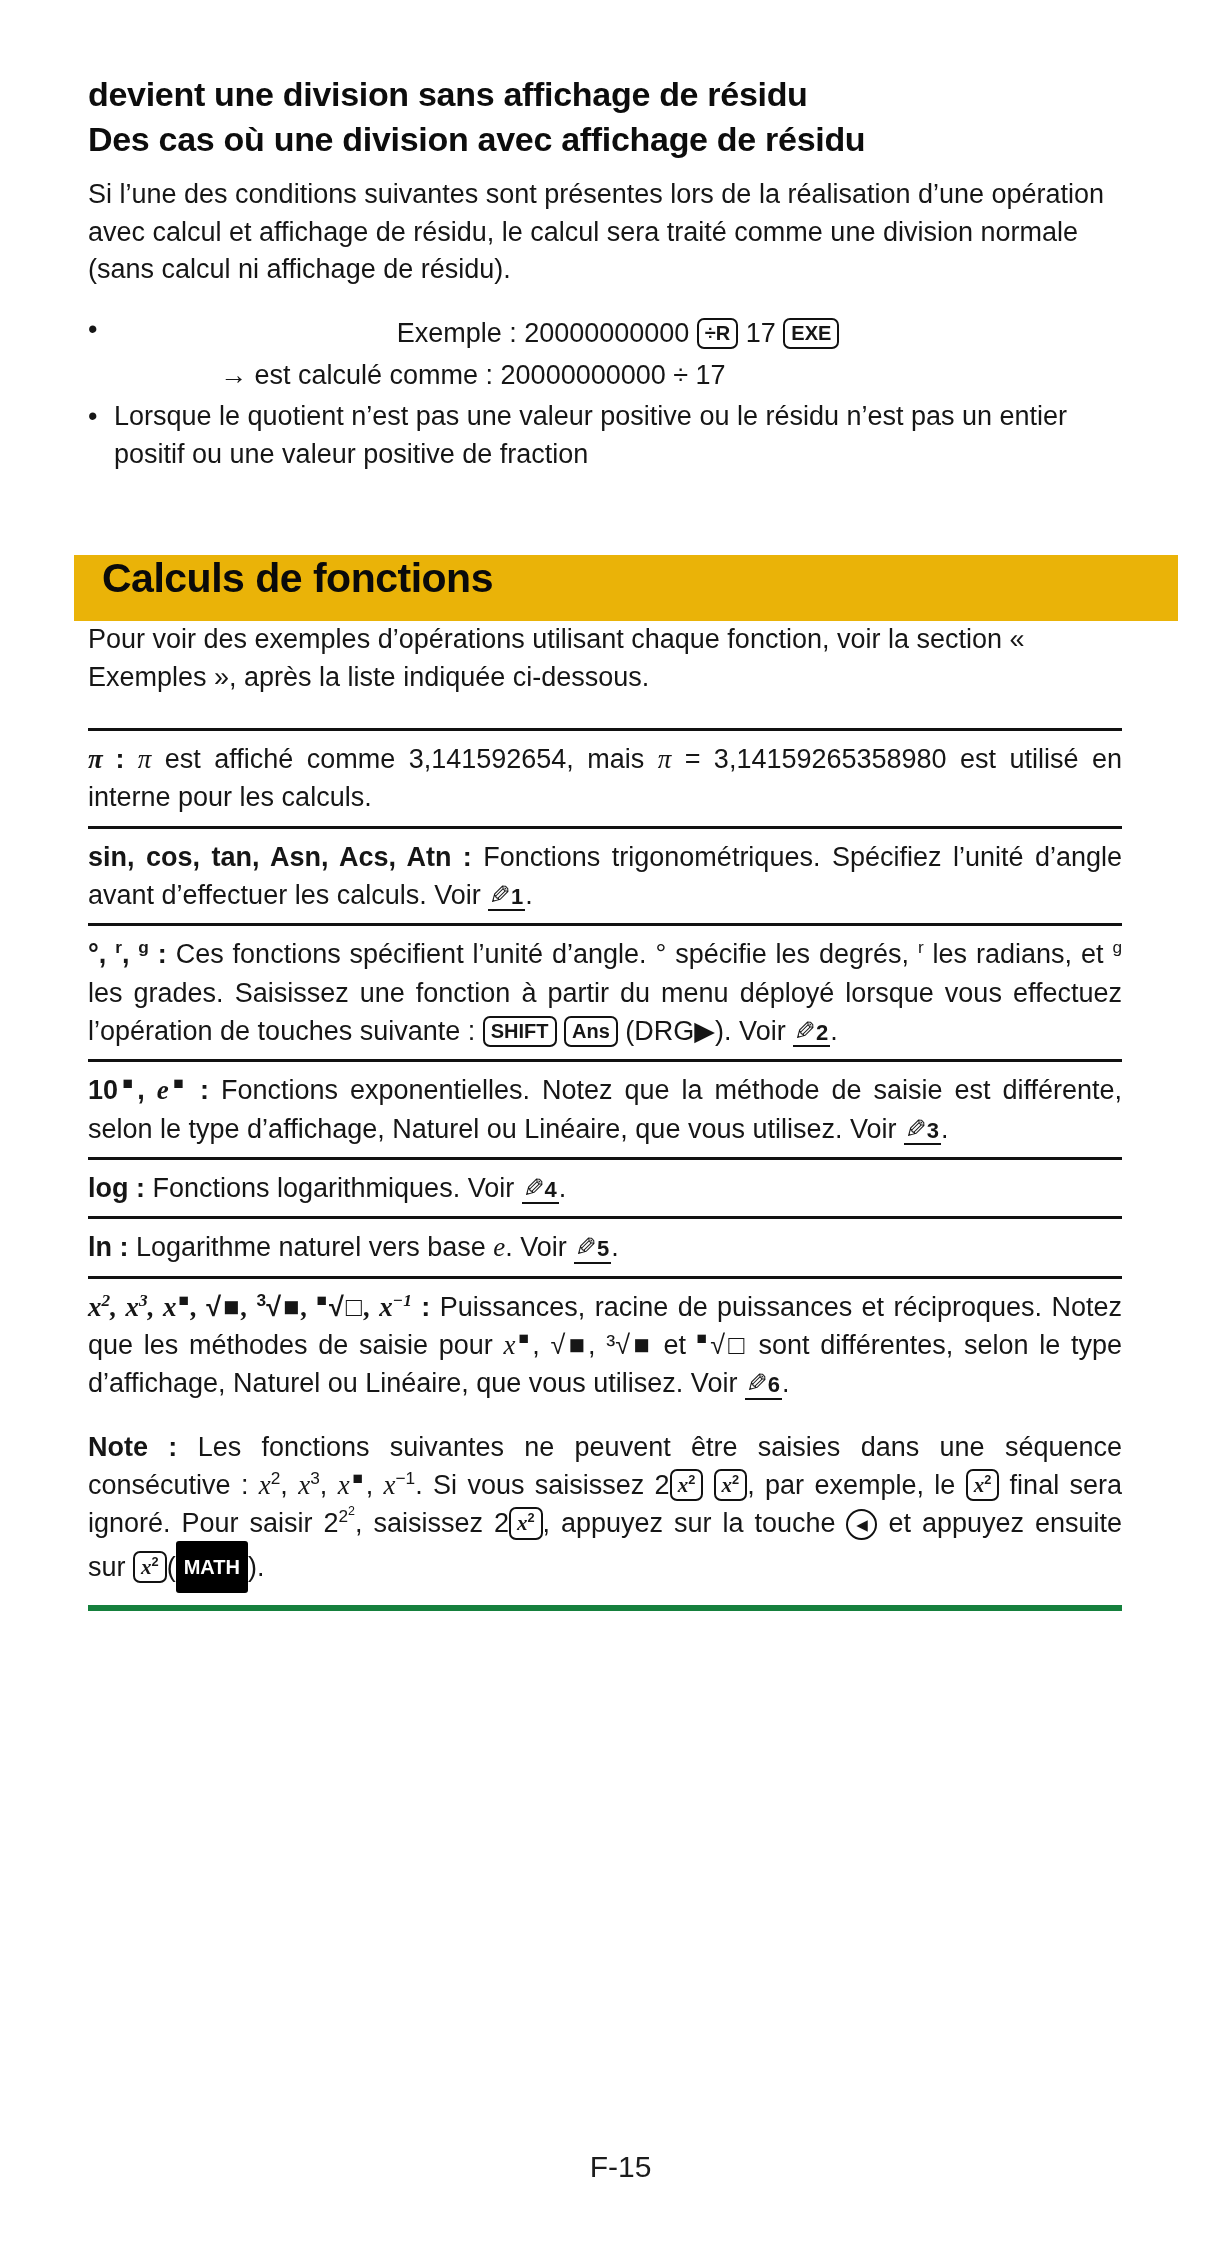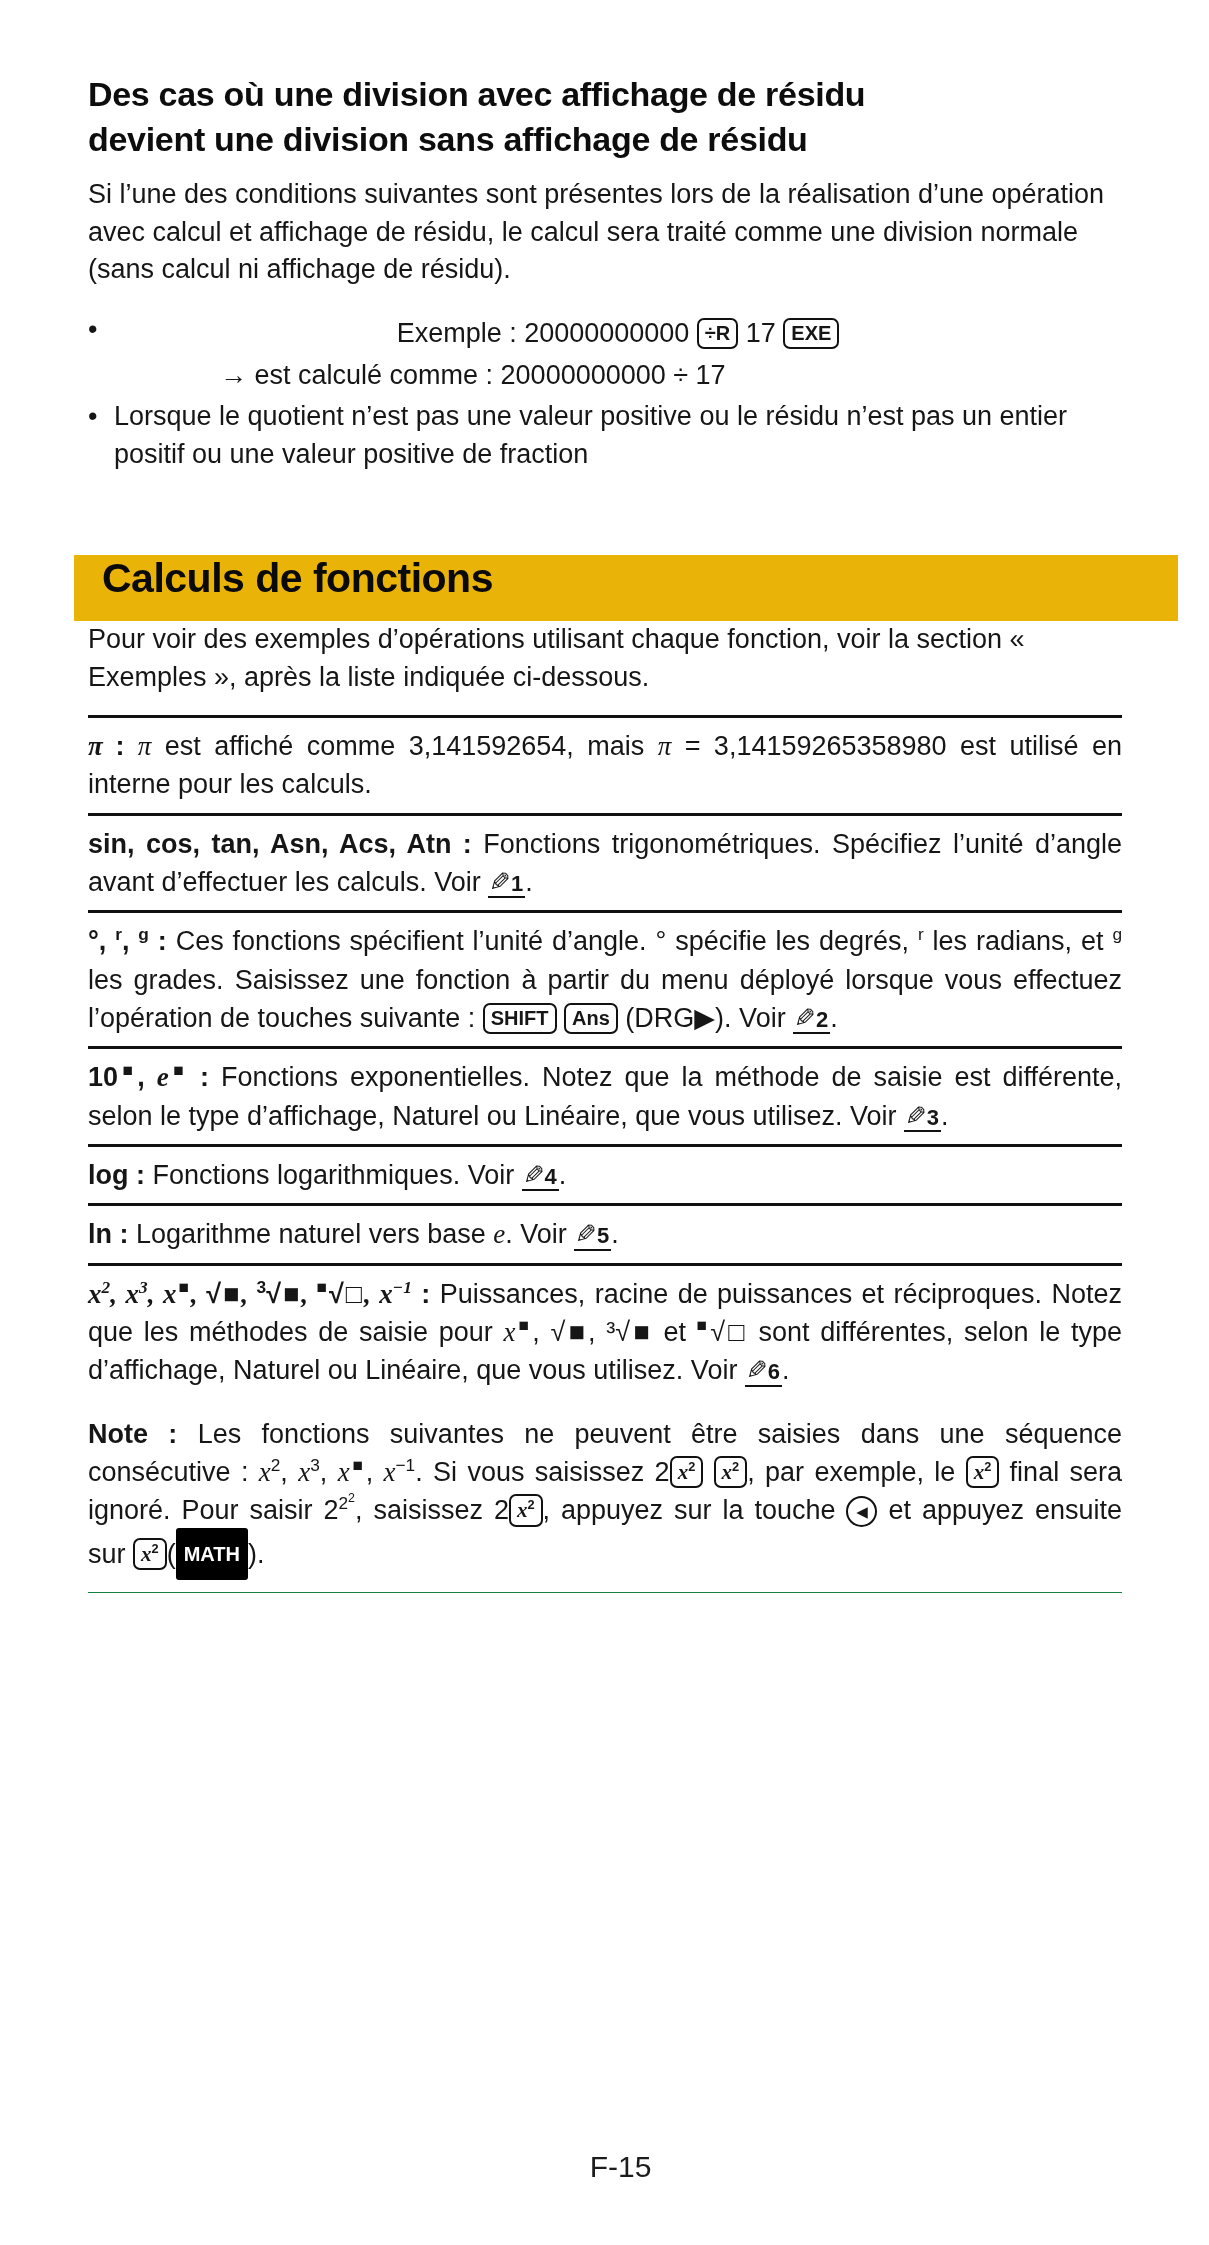--- a/index.html
+++ b/index.html
@@ -46,21 +46,21 @@
     align-items:flex-start;
   }
   .section-banner .banner-text{
     padding-left:28px;
     font-size:41px;
     font-weight:bold;
     letter-spacing:-0.5px;
     color:#0a0a0a;
   }
   .fn-intro{margin-top:26px;}
-  .fn-list{margin-top:18px;border-bottom:1px solid #15803d;}
+  .fn-list{margin-top:31px;border-bottom:6px solid #15803d;}
   .fn-entry{
     border-top:3px solid #111;
     padding:9px 0;
     font-size:27px;
     line-height:1.42;
     text-align:justify;
   }
   .fn-note{
     padding:16px 0 10px 0;
     font-size:27px;
@@ -122,22 +122,22 @@
     color:#1c1c1c;
   }
 </style>
 </head>
 <body>
 
 <div class="page">
   <div class="content">
 
     <h1 class="doc-title">
+      <div>devient une division sans affichage de résidu</div>
       <div>Des cas où une division avec affichage de résidu</div>
-      <div>devient une division sans affichage de résidu</div>
     </h1>
 
     <p class="body-text">Si l’une des conditions suivantes sont présentes lors de la réalisation d’une opération avec calcul et affichage de résidu, le calcul sera traité comme une division normale (sans calcul ni affichage de résidu).</p>
 
     <div class="bullets">
       <div class="bullet-item">
         <span class="bullet-glyph">•</span>
         <div class="bullet-body">
           <div class="example-line"><span>Exemple : 20000000000 </span><span class="key">÷R</span><span> 17 </span><span class="key">EXE</span></div>
           <div class="result-line">→ est calculé comme : 20000000000 ÷ 17</div>

